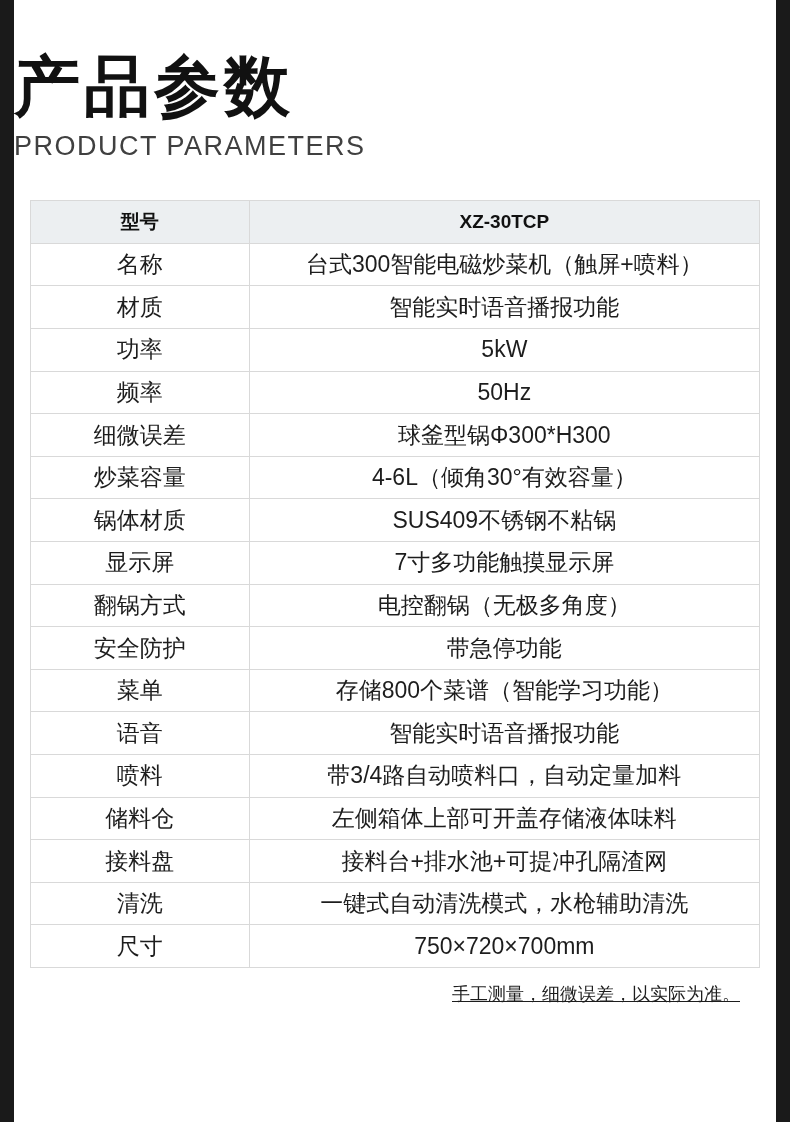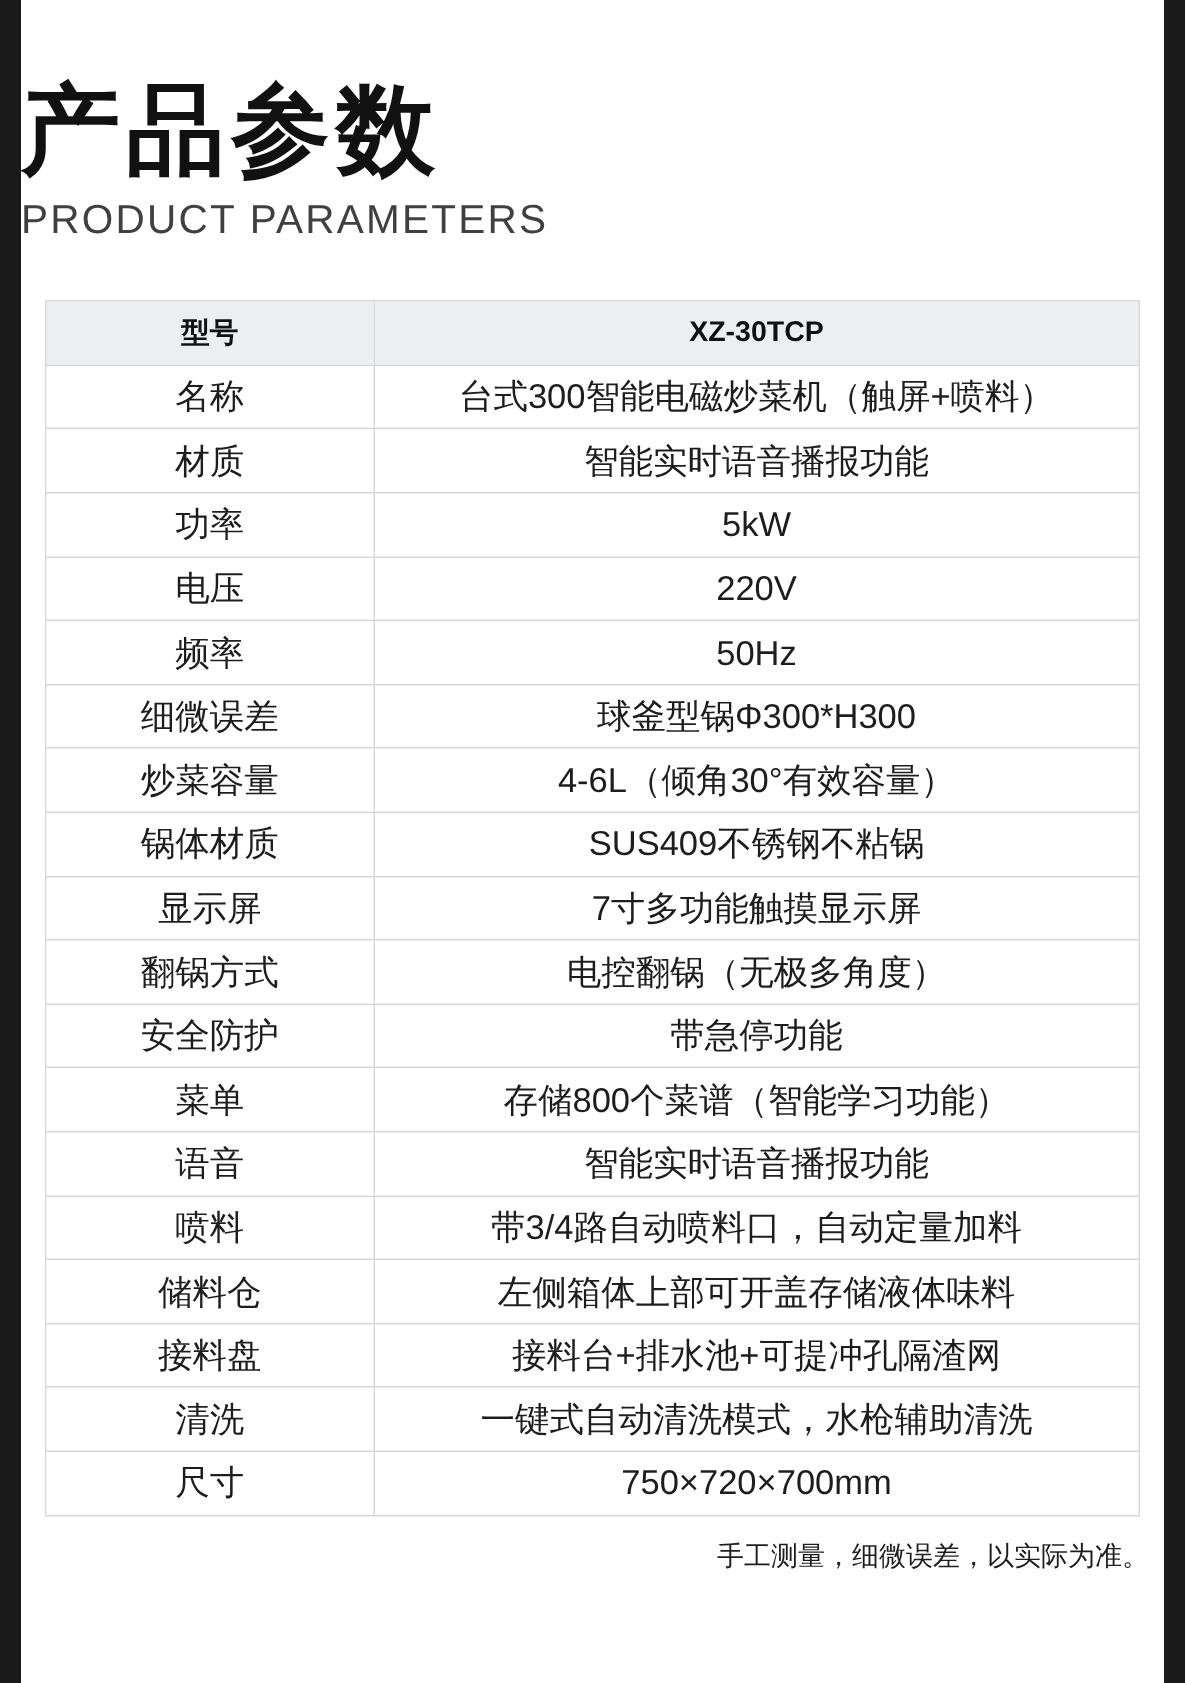--- a/index.html
+++ b/index.html
@@ -65,24 +65,25 @@
   table.spec tr.head td {
     background: #eceff1;
     font-weight: 700;
     font-size: 19px;
     color: #111111;
   }
   table.spec td.label {
     font-weight: 500;
   }
   .footnote {
-    margin: 14px 10px 0 0;
+    margin: 14px 36px 0 0;
     text-align: right;
     font-size: 18px;
     color: #1d1d1d;
+    text-decoration: underline;
   }
 </style>
 </head>
 <body>
 
 <div class="page">
 
   <div class="header">
     <div class="title-cn">产品参数</div>
     <div class="title-en">PRODUCT PARAMETERS</div>
@@ -103,24 +104,20 @@
           <td class="label">名称</td>
           <td class="value">台式300智能电磁炒菜机（触屏+喷料）</td>
         </tr>
         <tr>
           <td class="label">材质</td>
           <td class="value">智能实时语音播报功能</td>
         </tr>
         <tr>
           <td class="label">功率</td>
           <td class="value">5kW</td>
-        </tr>
-        <tr>
-          <td class="label">电压</td>
-          <td class="value">220V</td>
         </tr>
         <tr>
           <td class="label">频率</td>
           <td class="value">50Hz</td>
         </tr>
         <tr>
           <td class="label">细微误差</td>
           <td class="value">球釜型锅Φ300*H300</td>
         </tr>
         <tr>

